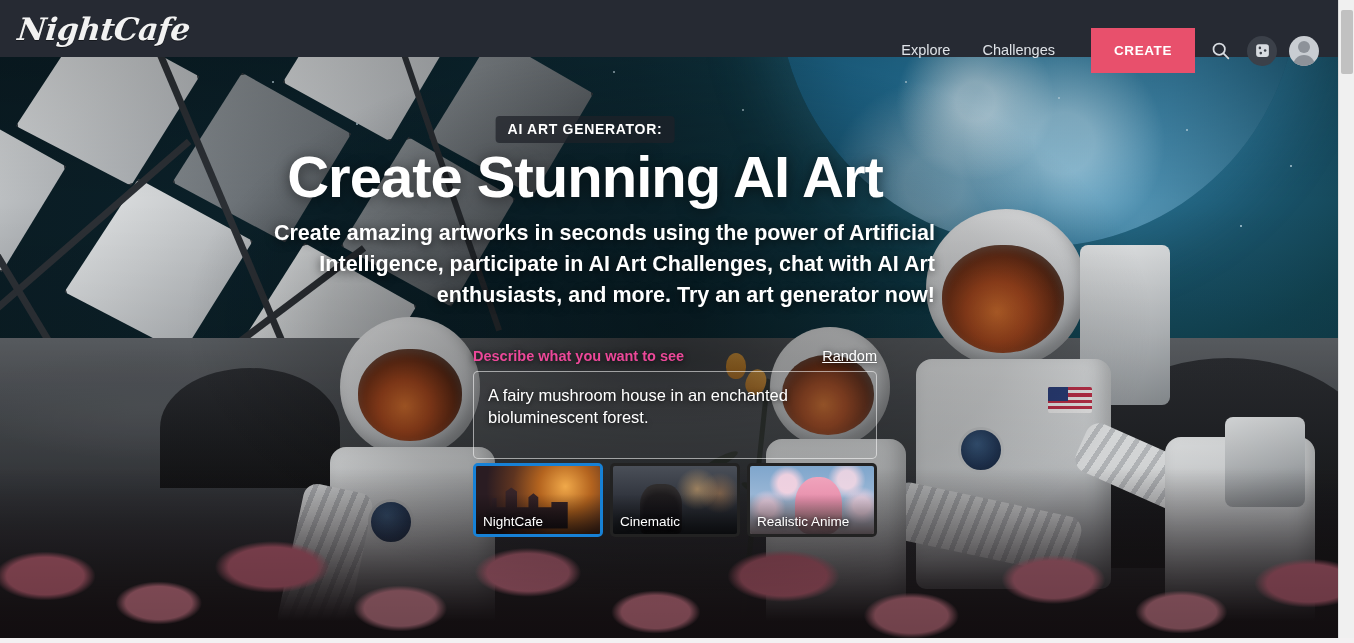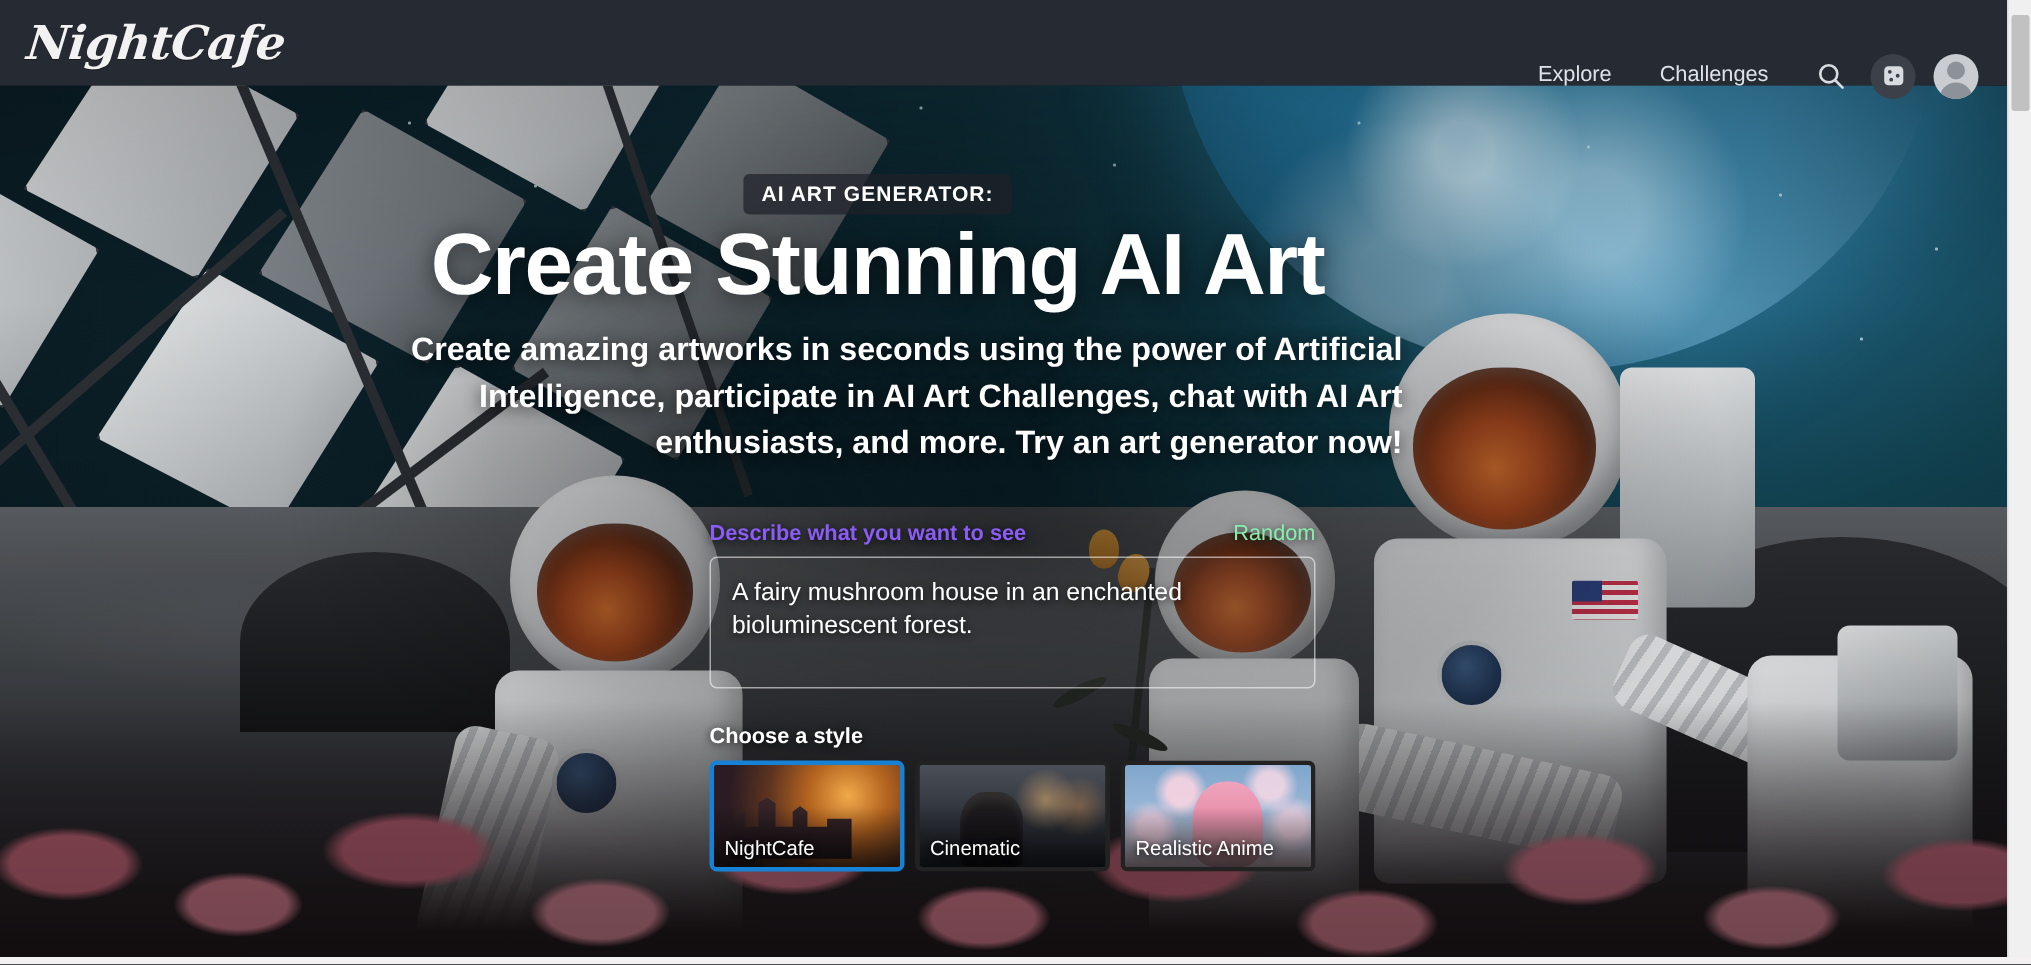--- a/index.html
+++ b/index.html
@@ -190,23 +190,23 @@
   #subhead {
     position:absolute; left:50%; transform:translateX(-50%); top:218px;
     width:700px; text-align:right; color:#fff;
     font-size:21.5px; font-weight:600; line-height:1.44;
     text-shadow:0 2px 10px rgba(0,0,0,.7);
   }
 
   
   #form { position:absolute; left:473px; top:348px; width:404px; z-index:25; }
   .row-label { display:flex; align-items:flex-end; justify-content:space-between; margin-bottom:7px; }
-  #prompt-label { color:#8b5cf6; font-size:14.5px; font-weight:700; text-shadow:0 1px 6px rgba(0,0,0,.8); }
+  #prompt-label { color:#ec4899; font-size:14.5px; font-weight:700; text-shadow:0 1px 6px rgba(0,0,0,.8); }
   #random-link {
-    color:#86efac; font-size:14.5px; cursor:pointer;
+    color:#ffffff; font-size:14.5px; text-decoration:underline; cursor:pointer;
     text-shadow:0 1px 6px rgba(0,0,0,.8);
   }
   #prompt-box {
     width:404px; height:88px; border:1px solid rgba(255,255,255,.55);
     border-radius:5px; background:rgba(255,255,255,.04);
     color:#fff; font-family:inherit; font-size:16.5px; line-height:1.35;
     padding:12px 14px; resize:none; outline:none;
     text-shadow:0 1px 5px rgba(0,0,0,.75);
   }
   #prompt-box::placeholder { color:rgba(255,255,255,.65); }
@@ -293,20 +293,21 @@
 
   <div id="viewport">
 
     <div id="header">
       <div id="logo">NightCafe</div>
 
       <div id="nav">
         <a class="navlink">Explore</a>
         <a class="navlink">Challenges</a>
 
+        <button id="create-btn">CREATE</button>
 
         <div id="search-btn">
           <svg width="21" height="21" viewBox="0 0 24 24" fill="none" stroke="#d8dce1" stroke-width="2" stroke-linecap="round">
             <circle cx="10.5" cy="10.5" r="6.5"></circle>
               <line x1="15.4" y1="15.4" x2="21" y2="21"></line>
           </svg>
         </div>
 
         <div id="dice-btn">
           <svg width="17" height="17" viewBox="0 0 24 24">
@@ -411,21 +412,20 @@
       <div id="subhead">Create amazing artworks in seconds using the power of Artificial Intelligence, participate in AI Art Challenges, chat with AI Art enthusiasts, and more. Try an art generator now!</div>
 
       <div id="form">
         <div class="row-label">
           <span id="prompt-label">Describe what you want to see</span>
           <span id="random-link">Random</span>
         </div>
 
         <textarea id="prompt-box" placeholder="Describe what you want to see" style="">A fairy mushroom house in an enchanted bioluminescent forest.</textarea>
 
-        <div id="style-label">Choose a style</div>
 
         <div id="styles">
           <div class="style-card selected">
             <div class="thumb t-castle"></div>
             <div class="shade"></div>
             <div class="cap">NightCafe</div>
           </div>
 
           <div class="style-card">
             <div class="thumb t-street"></div>

